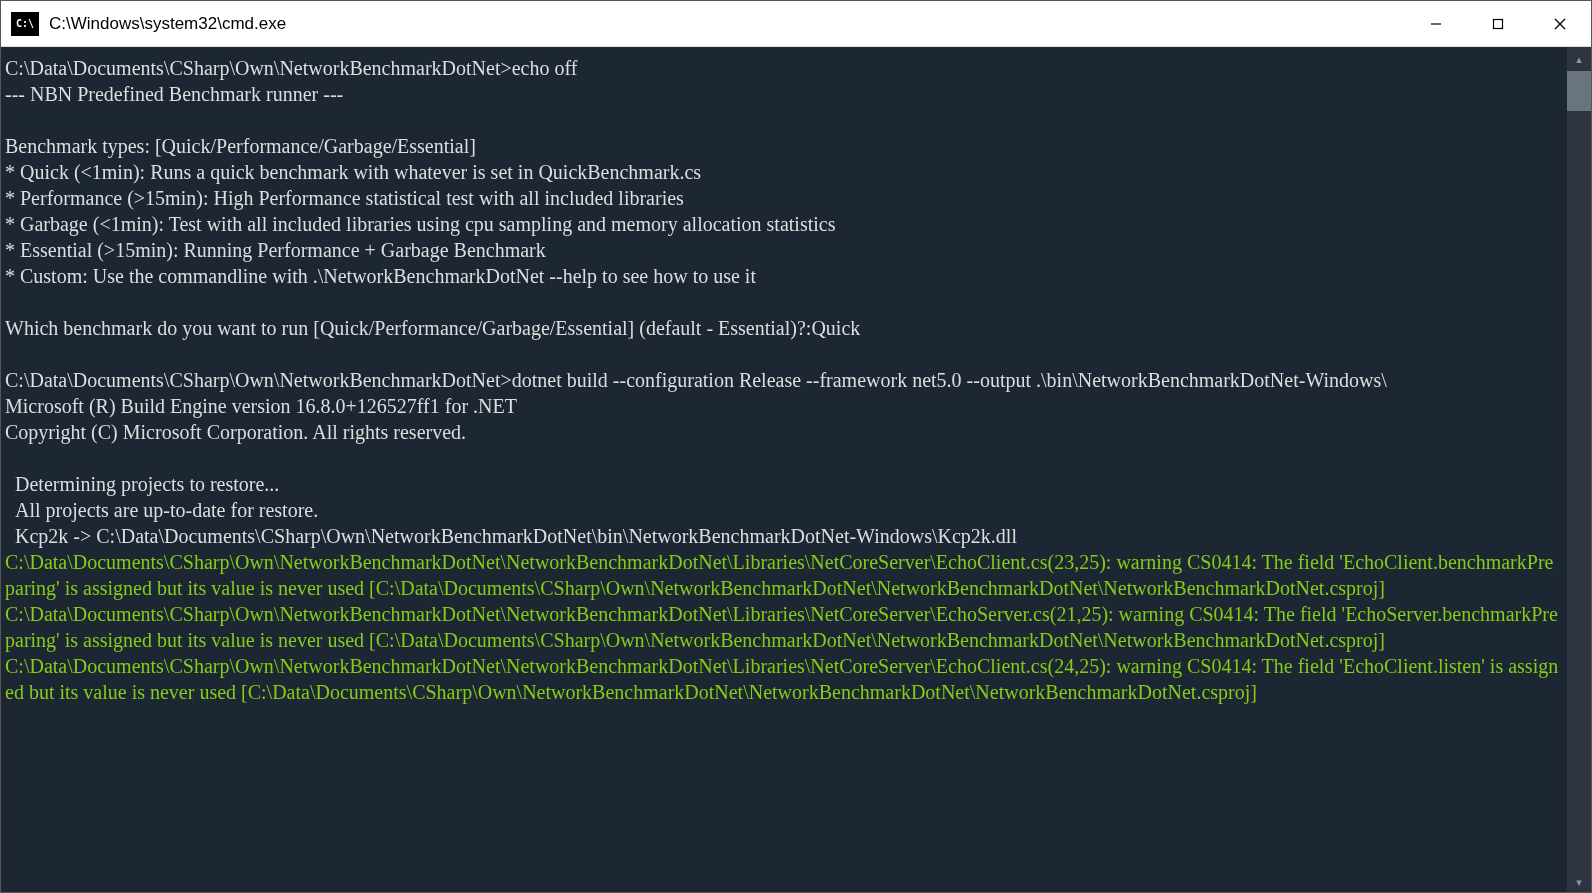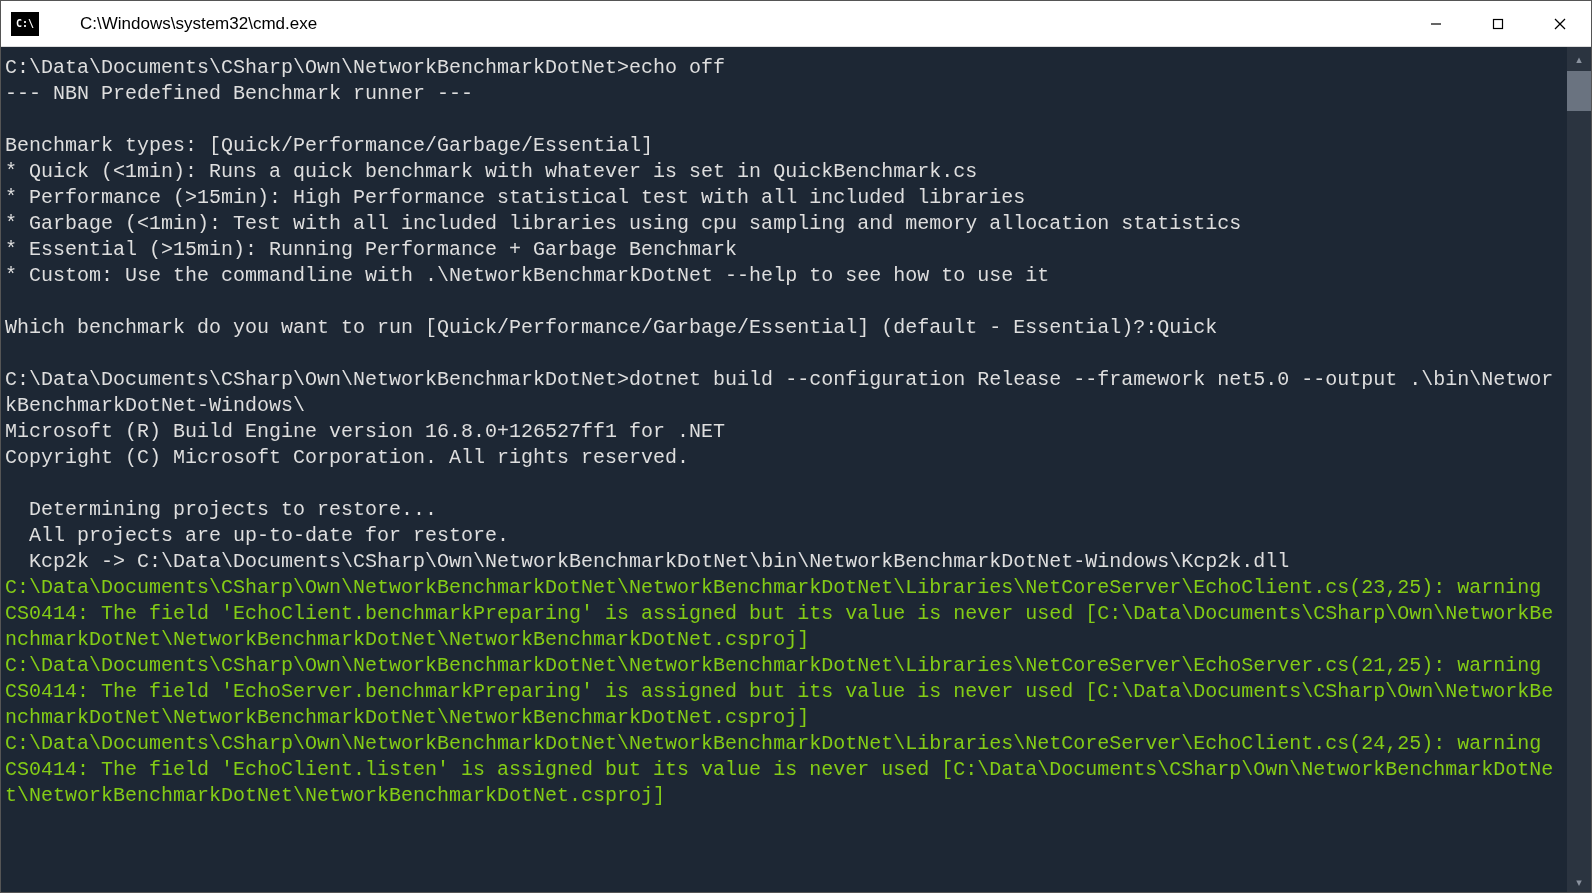--- a/index.html
+++ b/index.html
@@ -39,21 +39,20 @@
     .titlebar-icon::before {
       content: "C:\\";
       color: #fff;
       font-family: monospace;
       font-size: 10px;
     }
     .titlebar-title {
       flex: 1;
       font-size: 17px;
       color: #000;
-      margin-left: 31px;
     }
     .window-controls {
       display: flex;
     }
     .window-btn {
       width: 62px;
       height: 46px;
       display: flex;
       align-items: center;
       justify-content: center;
@@ -66,21 +65,21 @@
     }
     .terminal {
       background: #1d2734;
       height: calc(893px - 46px);
       position: relative;
       display: flex;
     }
     .terminal-content {
       flex: 1;
       padding: 8px 4px 4px 4px;
-      font-family: Liberation Mono, monospace;
+      font-family: Liberation Serif, serif;
       font-size: 20px;
       line-height: 26px;
       color: #dedede;
       white-space: pre-wrap;
       word-break: break-all;
       overflow: hidden;
     }
     .scrollbar-track {
       width: 24px;
       background: #2b3440;

